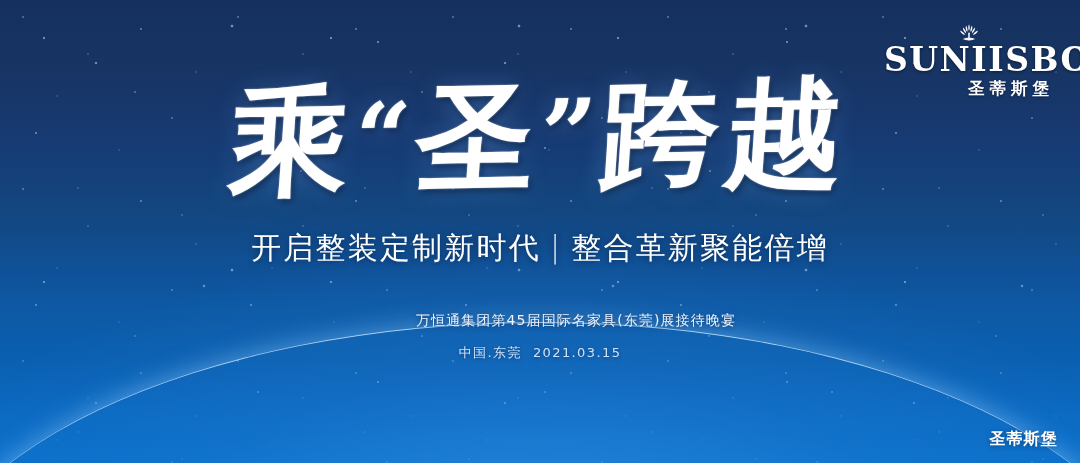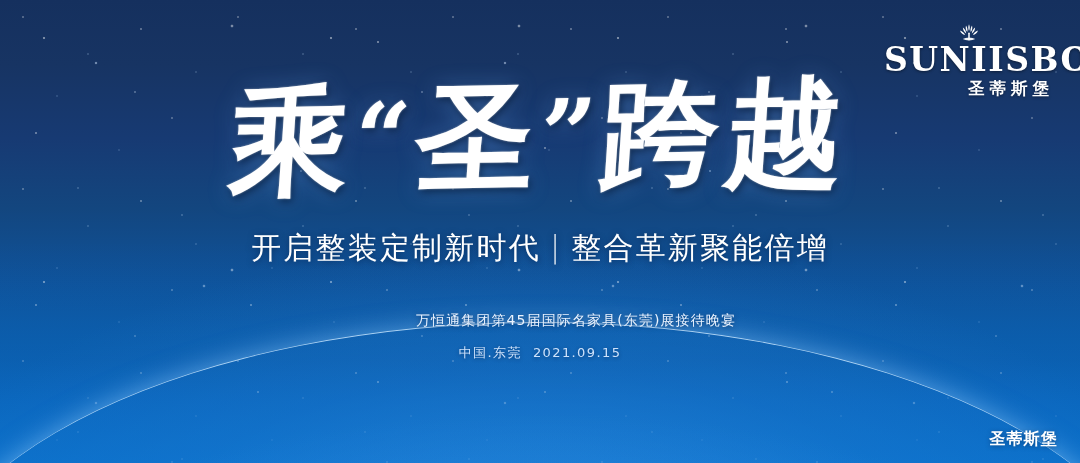--- a/index.html
+++ b/index.html
@@ -261,18 +261,18 @@
     <span>乘</span><span class="q">“</span><span>圣</span><span class="q">”</span><span>跨越</span>
   </div>
 
   <div class="subtitle">
     <span>开启整装定制新时代</span><span class="sep">|</span><span>整合革新聚能倍增</span>
   </div>
 
   <div class="event">万恒通集团第45届国际名家具(东莞)展接待晚宴</div>
 
   <div class="meta">
-    <span>中国.东莞</span>&nbsp;&nbsp;<span>2021.09.15</span>
+    <span>中国.东莞</span>&nbsp;&nbsp;<span>2021.03.15</span>
   </div>
 
   <div class="watermark">圣蒂斯堡</div>
 
 </div>
 
 </body></html>

